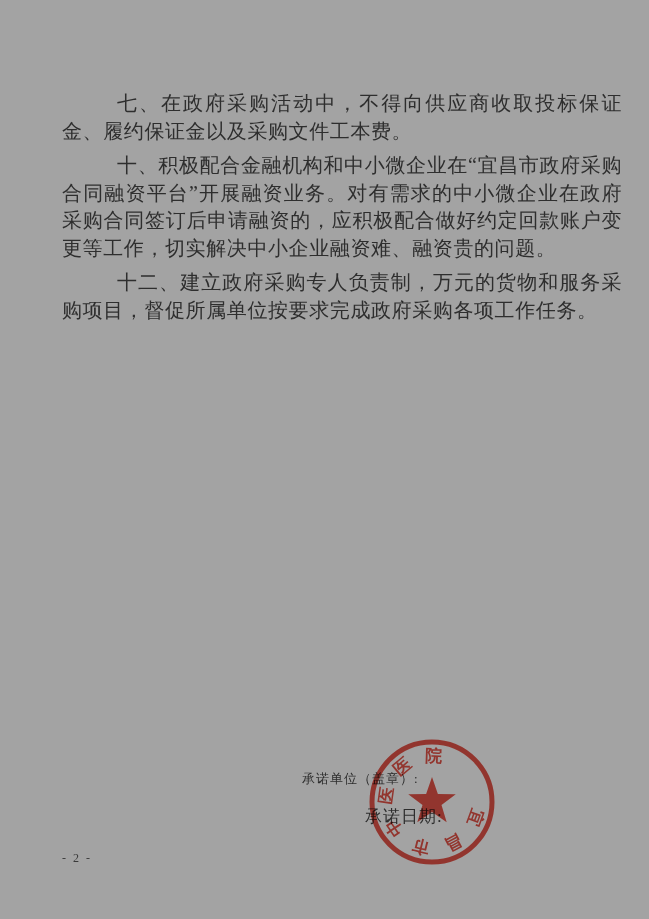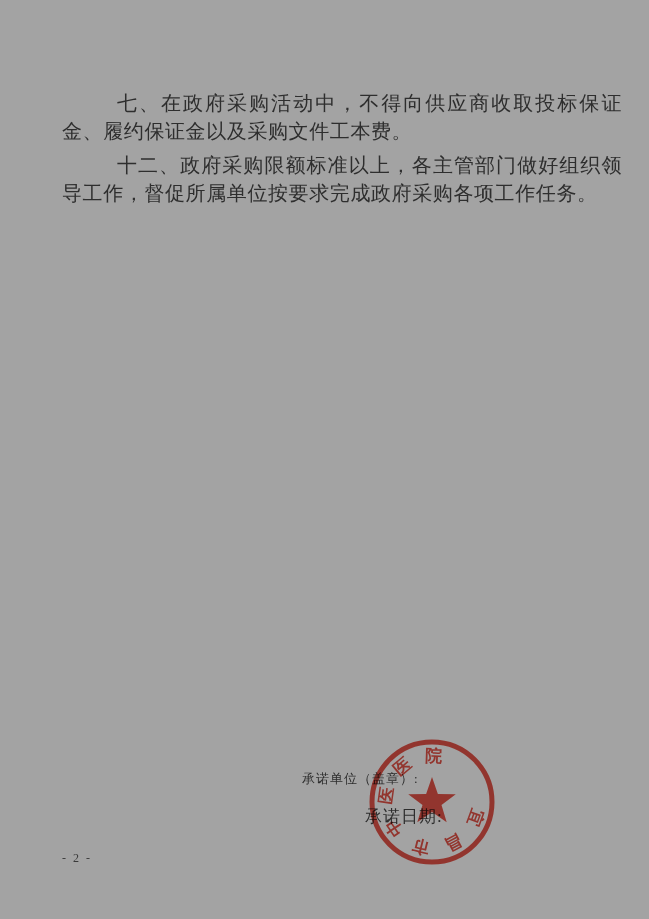--- a/index.html
+++ b/index.html
@@ -67,21 +67,22 @@
     text-anchor: middle;
   }
 </style>
 </head>
 <body>
 
 <div class="page">
 
   <div class="body-text">
     <p>七、在政府采购活动中，不得向供应商收取投标保证金、履约保证金以及采购文件工本费。</p>
-    <p>十二、政府采购限额标准以上，各主管部门做好组织领导工作，督促所属单位按要求完成政府采购各项工作任务。</p>
+    <p>十、积极配合金融机构和中小微企业在“宜昌市政府采购合同融资平台”开展融资业务。对有需求的中小微企业在政府采购合同签订后申请融资的，应积极配合做好约定回款账户变更等工作，切实解决中小企业融资难、融资贵的问题。</p>
+    <p>十二、建立政府采购专人负责制，万元的货物和服务采购项目，督促所属单位按要求完成政府采购各项工作任务。</p>
   </div>
 
   <div class="sign-unit">承诺单位（盖章）:</div>
   <div class="sign-date">承诺日期:</div>
 
   <svg class="seal" viewBox="0 0 134 134">
     <circle cx="67" cy="67" r="60" fill="none" stroke="#e23b2e" stroke-width="5"></circle>
     <polygon fill="#e23b2e" points="67,42 72.88,58.91 90.78,59.27 76.51,70.09 81.69,87.23 67,77 52.31,87.23 57.49,70.09 43.22,59.27 61.12,58.91"></polygon>
     <text fill="#e23b2e" dominant-baseline="central" transform="translate(110.2,82.7) rotate(110)">宜</text>
     <text fill="#e23b2e" dominant-baseline="central" transform="translate(88.6,107.6) rotate(152)">昌</text>

